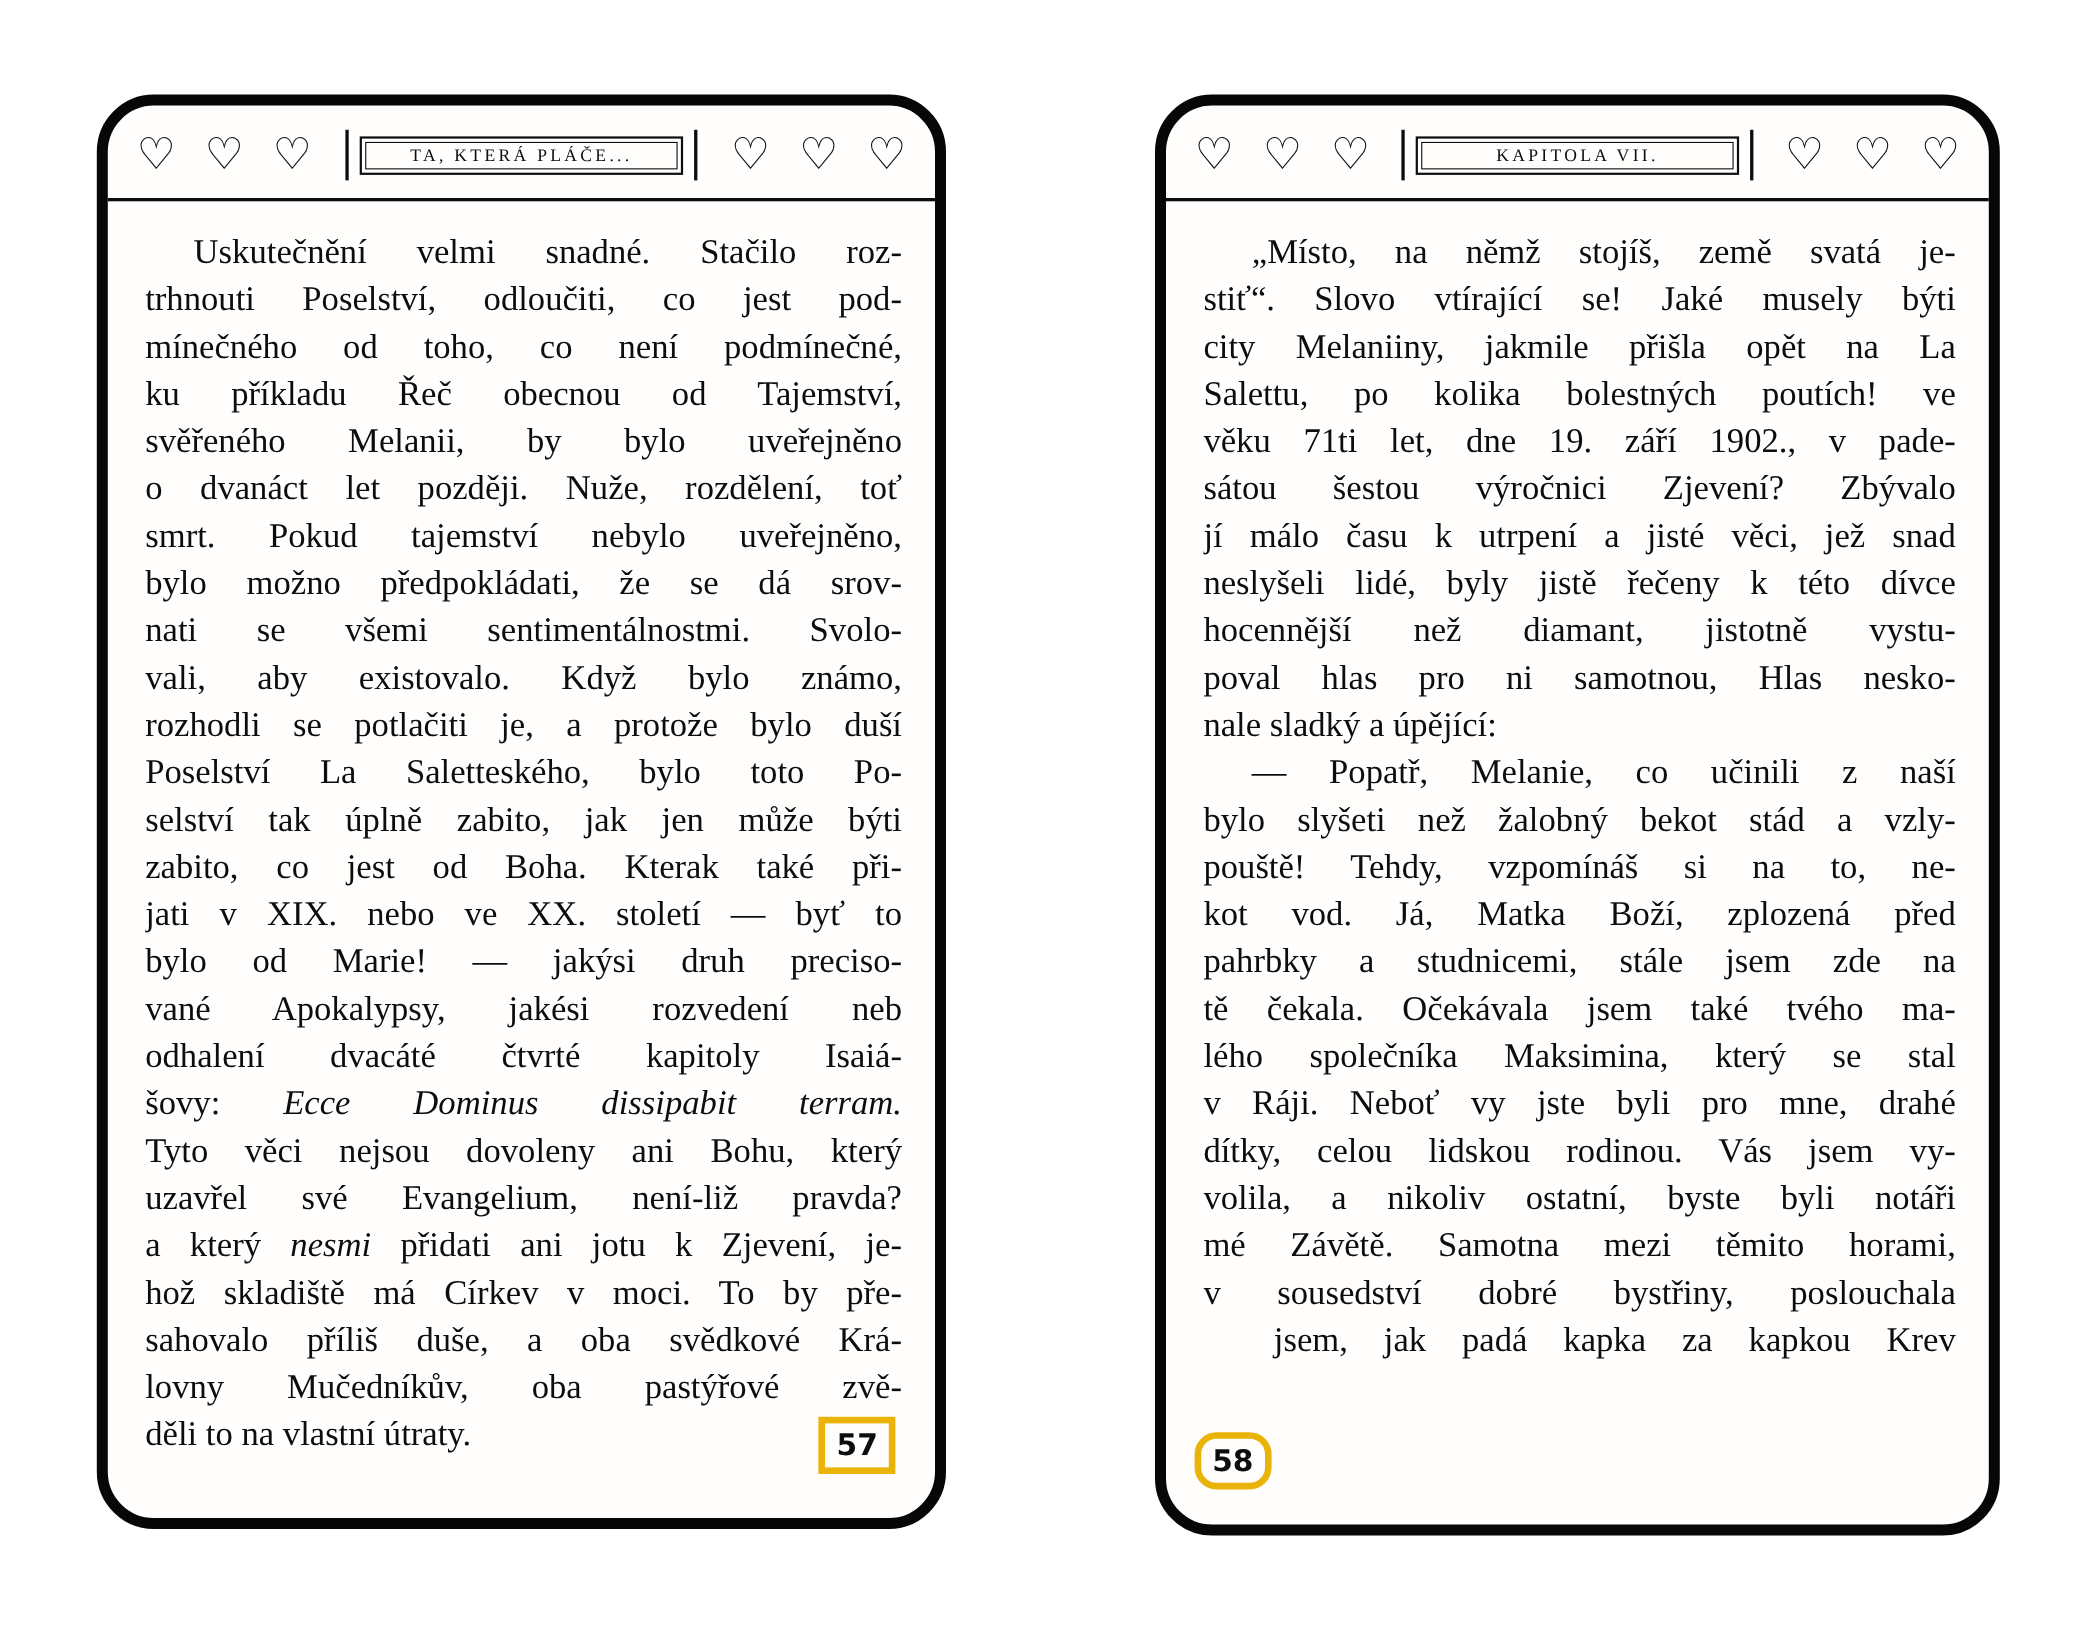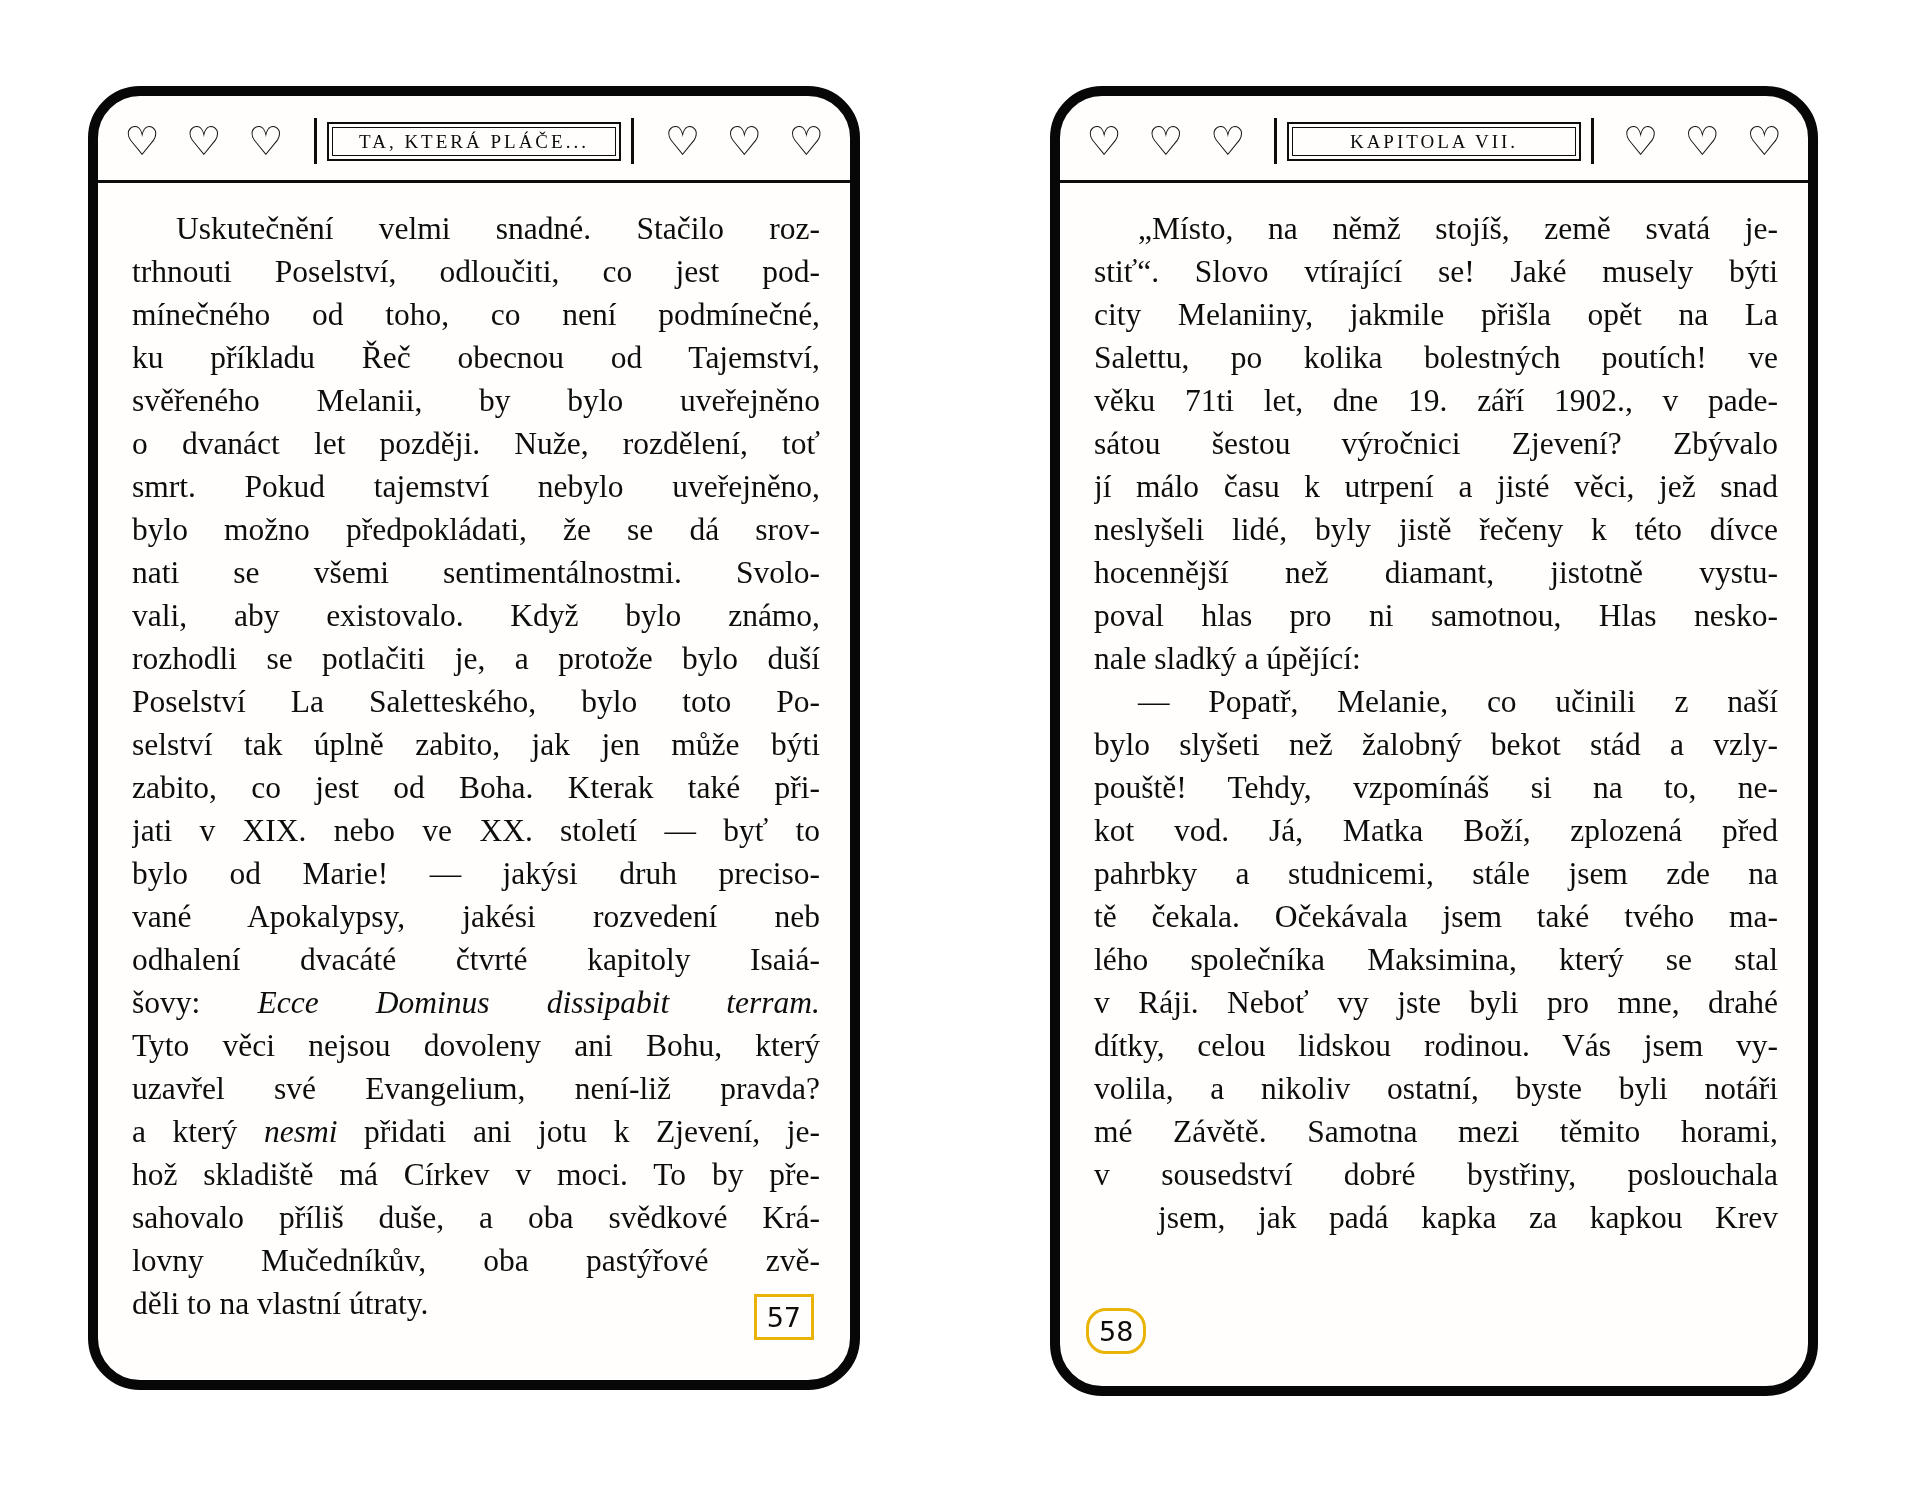--- a/index.html
+++ b/index.html
@@ -47,21 +47,21 @@
     min-width:230px;
     text-align:center;
   }
   .title-box::after{
     content:"";
     position:absolute; inset:3px;
     border:1px solid #0d0d0d;
     pointer-events:none;
   }
   .title-text{
-    font-size:19px;
+    font-size:16px;
     letter-spacing:3px;
     white-space:nowrap;
     font-family:"Liberation Serif", serif;
   }
   .rule{
     border-top:3px solid #0d0d0d;
     margin:8px 0 0 0;
   }
   .text-block{
     padding:24px 30px 0 34px;
@@ -74,24 +74,24 @@
     white-space:normal;
     overflow:hidden;
     height:43px;
   }
   .line .it{ font-style:italic; }
   .indent{ text-indent:44px; }
   .no-just{ text-align-last:left; }
   .gap{ padding-left:64px; }
   .page-num{
     position:absolute;
-    border:3px solid #eab308;
+    border:6px solid #eab308;
     box-shadow:0 0 0 1px #fffefd inset;
     font-family:"DejaVu Sans", sans-serif;
-    font-weight:normal;
+    font-weight:bold;
     font-size:27px;
     line-height:27px;
     padding:7px 10px 6px 10px;
     background:#fffefd;
   }
   .num-br{ right:36px; bottom:40px; }
   .num-bl{ left:26px; bottom:32px;border-radius:20px; }
 </style>
 </head>
 <body>

